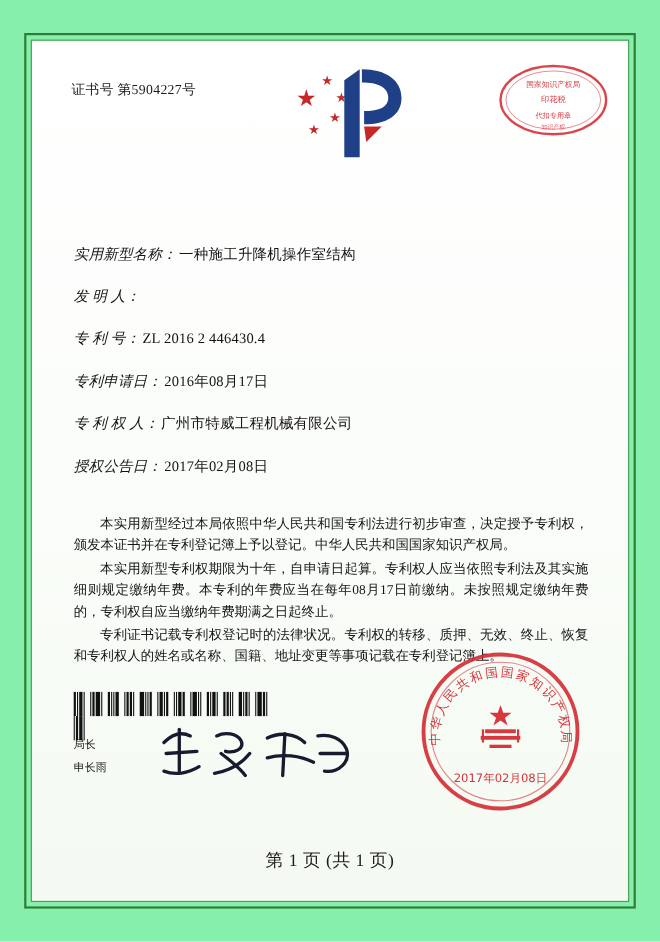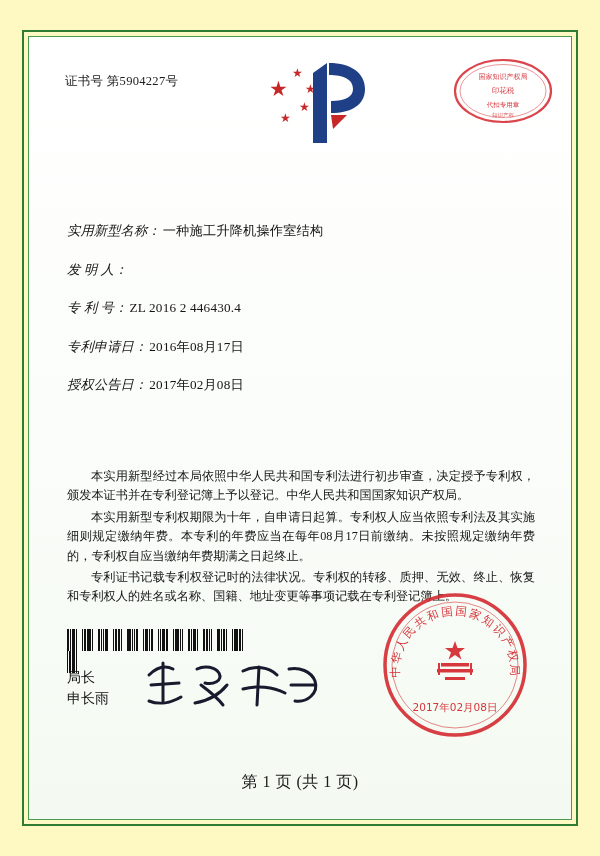--- a/index.html
+++ b/index.html
@@ -10,21 +10,21 @@
     width: 600px;
     height: 856px;
     background: #ffffff;
     font-family: "Liberation Serif", "DejaVu Serif", serif;
     overflow: hidden;
   }
   .page {
     position: relative;
     width: 600px;
     height: 856px;
-    background: #fef9c3;
+    background: #86efac;
     box-sizing: border-box;
   }
   
   .border-outer {
     position: absolute;
     left: 22px;
     top: 30px;
     right: 22px;
     bottom: 30px;
     border: 2px solid #2e7d32;
@@ -171,21 +171,21 @@
     height: 100%;
     margin-right: 1px;
     vertical-align: top;
   }
 
   
   .sign-block {
     position: absolute;
     left: 38px;
     top: 630px;
-    font-size: 14px;
+    font-size: 10px;
     color: #141414;
     line-height: 21px;
   }
   .signature {
     position: absolute;
     left: 110px;
     top: 618px;
     width: 190px;
     height: 62px;
   }
@@ -256,20 +256,24 @@
       <div class="field-row">
         <span class="field-label">发 明 人：</span>
       </div>
       <div class="field-row">
         <span class="field-label">专 利 号：</span>
         <span class="field-value">ZL 2016 2 446430.4</span>
       </div>
       <div class="field-row">
         <span class="field-label">专利申请日：</span>
         <span class="field-value">2016年08月17日</span>
+      </div>
+      <div class="field-row">
+        <span class="field-label">专 利 权 人：</span>
+        <span class="field-value">广州市特威工程机械有限公司</span>
       </div>
       <div class="field-row">
         <span class="field-label">授权公告日：</span>
         <span class="field-value">2017年02月08日</span>
       </div>
     </div>
 
     <div class="para-block">
       <p class="para">本实用新型经过本局依照中华人民共和国专利法进行初步审查，决定授予专利权，颁发本证书并在专利登记簿上予以登记。中华人民共和国国家知识产权局。</p>
       <p class="para">本实用新型专利权期限为十年，自申请日起算。专利权人应当依照专利法及其实施细则规定缴纳年费。本专利的年费应当在每年08月17日前缴纳。未按照规定缴纳年费的，专利权自应当缴纳年费期满之日起终止。</p>

